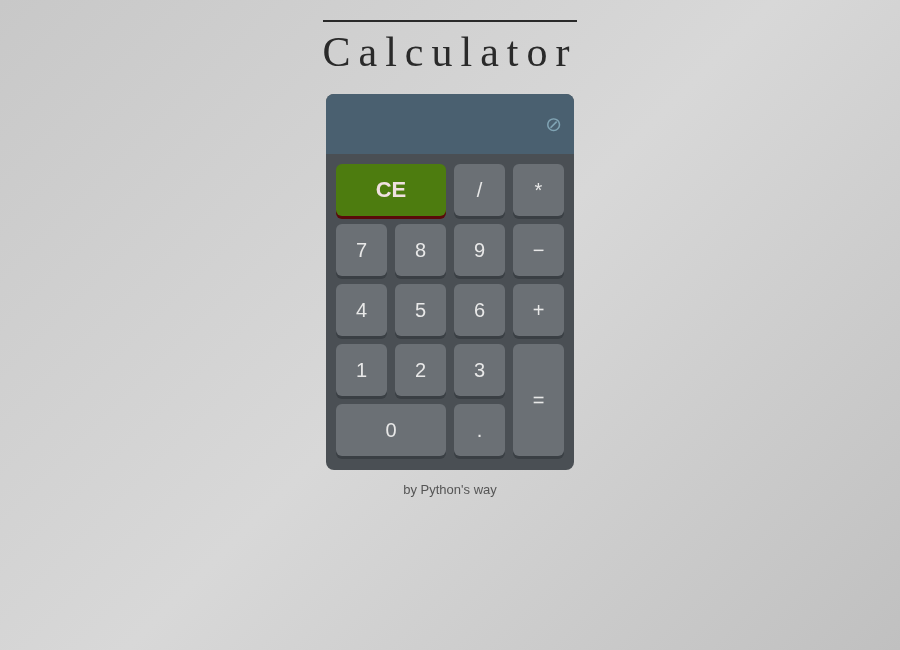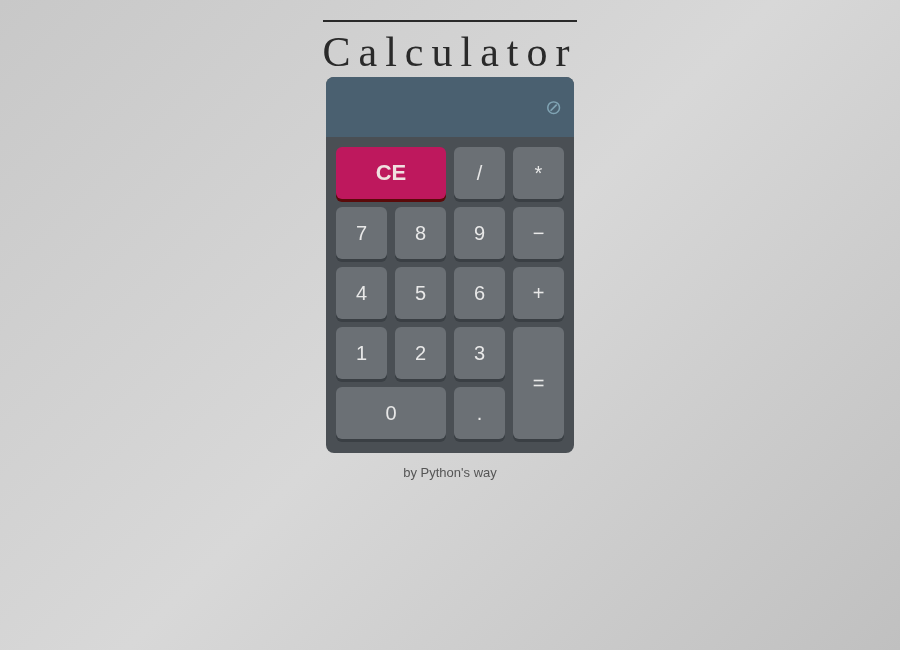--- a/index.html
+++ b/index.html
@@ -15,21 +15,21 @@
       display: flex;
       flex-direction: column;
       align-items: center;
       justify-content: flex-start;
       font-family: 'Georgia', serif;
       overflow: hidden;
     }
 
     .page-title-container {
       margin-top: 20px;
-      margin-bottom: 1px;
+      margin-bottom: 18px;
       text-align: right;
     }
 
     .page-title {
       font-size: 42px;
       font-weight: normal;
       letter-spacing: 8px;
       color: #2a2a2a;
       border-top: 2px solid #2a2a2a;
       padding-top: 6px;
@@ -84,21 +84,21 @@
       align-items: center;
       justify-content: center;
       background: #6b7075;
       box-shadow: 0 3px 0 #3a3f44;
       transition: background 0.1s;
       letter-spacing: 0;
     }
 
     .btn-ce {
       grid-column: span 2;
-      background: #be185d;
+      background: #4d7c0f;
       color: #f0e0e0;
       font-size: 22px;
       font-weight: bold;
       box-shadow: 0 3px 0 #5a0a0a;
     }
 
     .btn-equals {
       grid-row: span 2;
       height: 112px;
       align-items: center;

